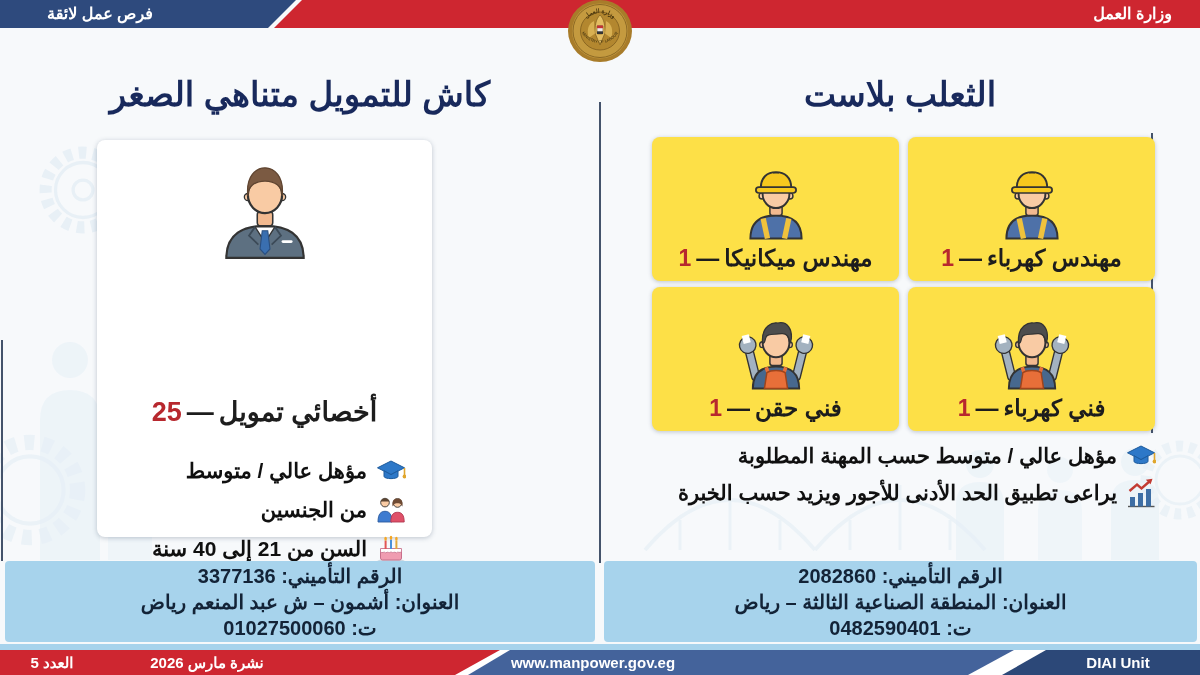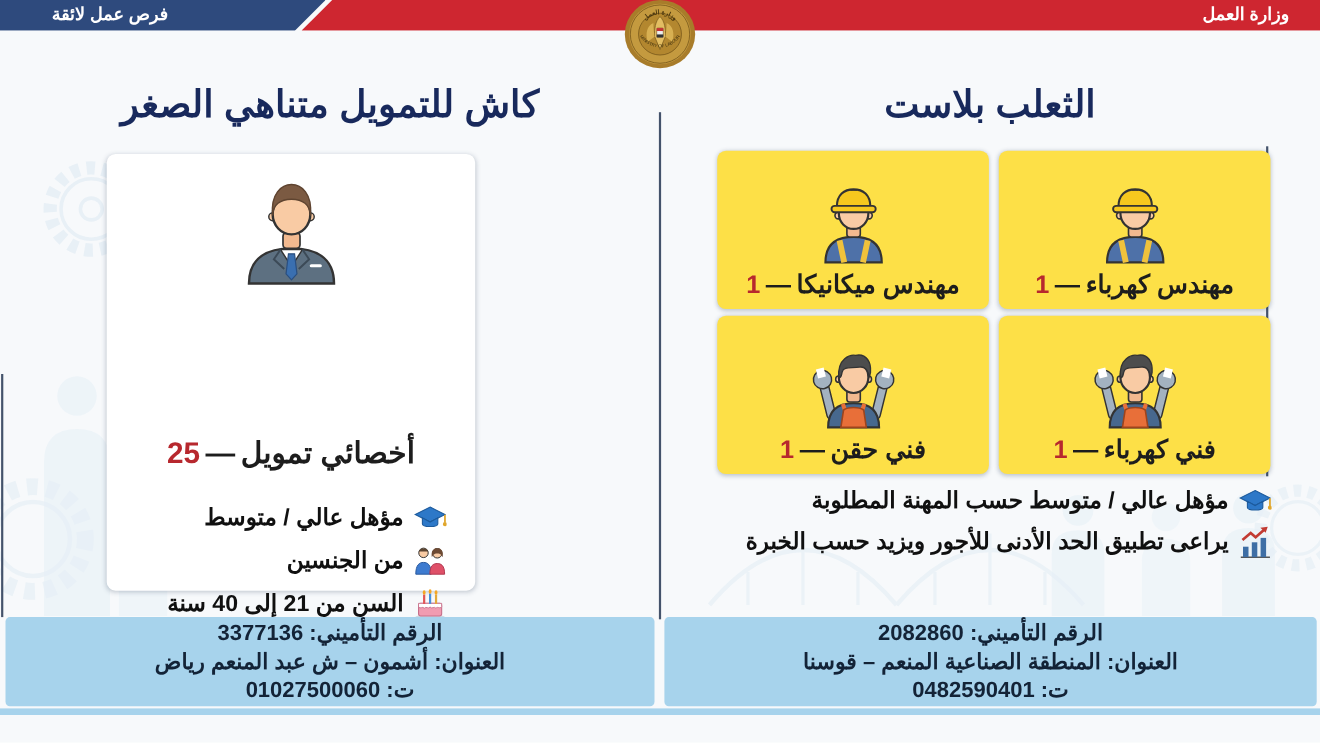--- a/index.html
+++ b/index.html
@@ -351,20 +351,29 @@
     </div>
   </div>
 
   <div class="contact" id="contact-left">
     <div data-bind="left_section.contact.insurance">الرقم التأميني: 3377136</div>
     <div data-bind="left_section.contact.address">العنوان: أشمون – ش عبد المنعم رياض</div>
     <div data-bind="left_section.contact.phone">ت: 01027500060</div>
   </div>
   <div class="contact" id="contact-right">
     <div data-bind="right_section.contact.insurance">الرقم التأميني: 2082860</div>
-    <div data-bind="right_section.contact.address">العنوان: المنطقة الصناعية المنعم – قوسنا</div>
+    <div data-bind="right_section.contact.address">العنوان: المنطقة الصناعية الثالثة – رياض</div>
     <div data-bind="right_section.contact.phone">ت: 0482590401</div>
   </div>
 
   <div class="strip"></div>
 
+  <div class="footer">
+    <div class="f-red"></div>
+    <div class="f-blue"></div>
+    <div class="f-navy"></div>
+    <div class="f-text f-issue" data-bind="footer.issue">العدد 5</div>
+    <div class="f-text f-bulletin" data-bind="footer.bulletin">نشرة مارس 2026</div>
+    <div class="f-text f-web" data-bind="footer.website">www.manpower.gov.eg</div>
+    <div class="f-text f-unit" data-bind="footer.unit">DIAI Unit</div>
+  </div>
 
 </div>
 
 </body></html>

